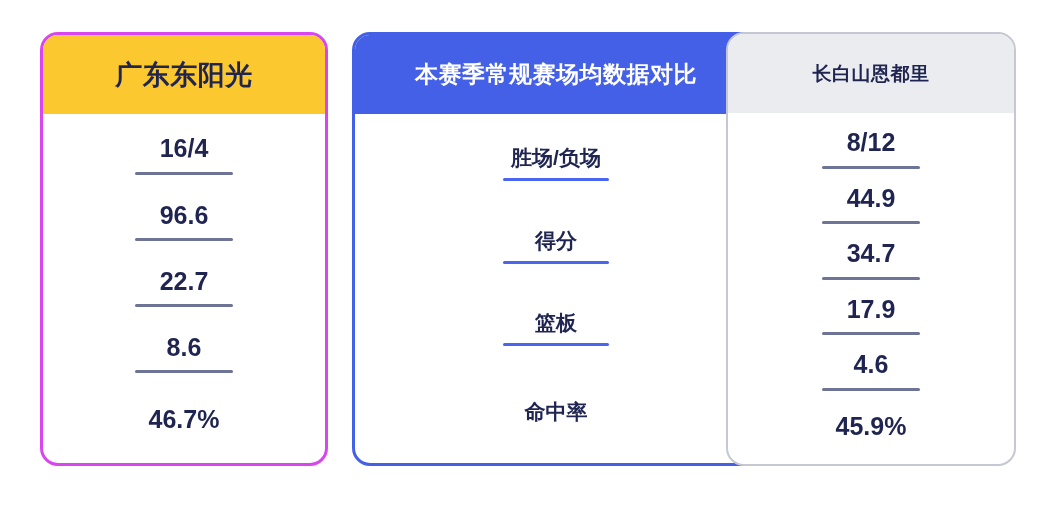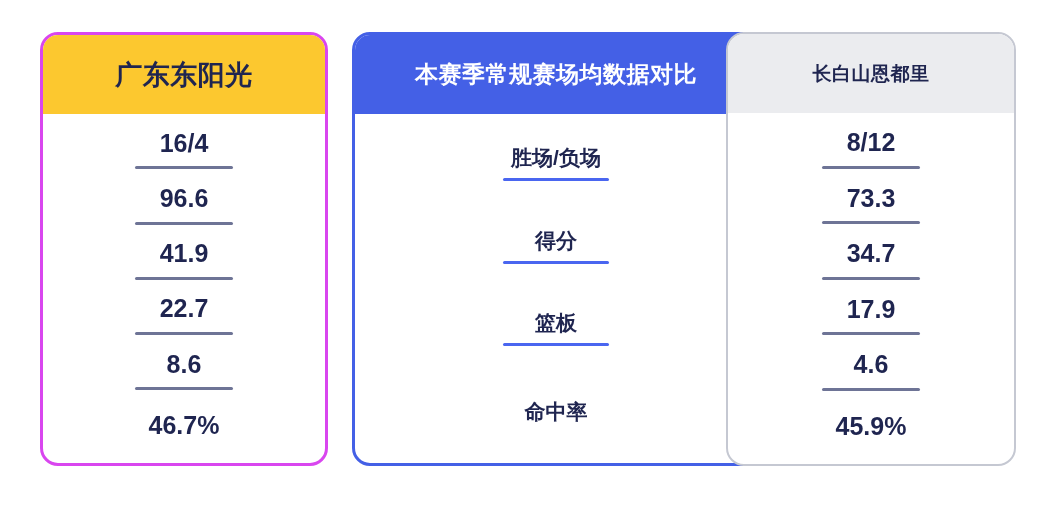--- a/index.html
+++ b/index.html
@@ -129,24 +129,20 @@
       <div class="stat-row">
         <div class="stat-text">16/4</div>
         <div class="stat-divider"></div>
       </div>
 
       <div class="stat-row">
         <div class="stat-text">96.6</div>
         <div class="stat-divider"></div>
       </div>
 
-      <div class="stat-row">
-        <div class="stat-text">41.9</div>
-        <div class="stat-divider"></div>
-      </div>
 
       <div class="stat-row">
         <div class="stat-text">22.7</div>
         <div class="stat-divider"></div>
       </div>
 
       <div class="stat-row">
         <div class="stat-text">8.6</div>
         <div class="stat-divider"></div>
       </div>
@@ -191,21 +187,21 @@
   <div class="stat-card side" id="card-right">
     <div class="card-header">长白山恩都里</div>
     <div class="card-body">
 
       <div class="stat-row">
         <div class="stat-text">8/12</div>
         <div class="stat-divider"></div>
       </div>
 
       <div class="stat-row">
-        <div class="stat-text">73.3</div>
+        <div class="stat-text">44.9</div>
         <div class="stat-divider"></div>
       </div>
 
       <div class="stat-row">
         <div class="stat-text">34.7</div>
         <div class="stat-divider"></div>
       </div>
 
       <div class="stat-row">
         <div class="stat-text">17.9</div>

